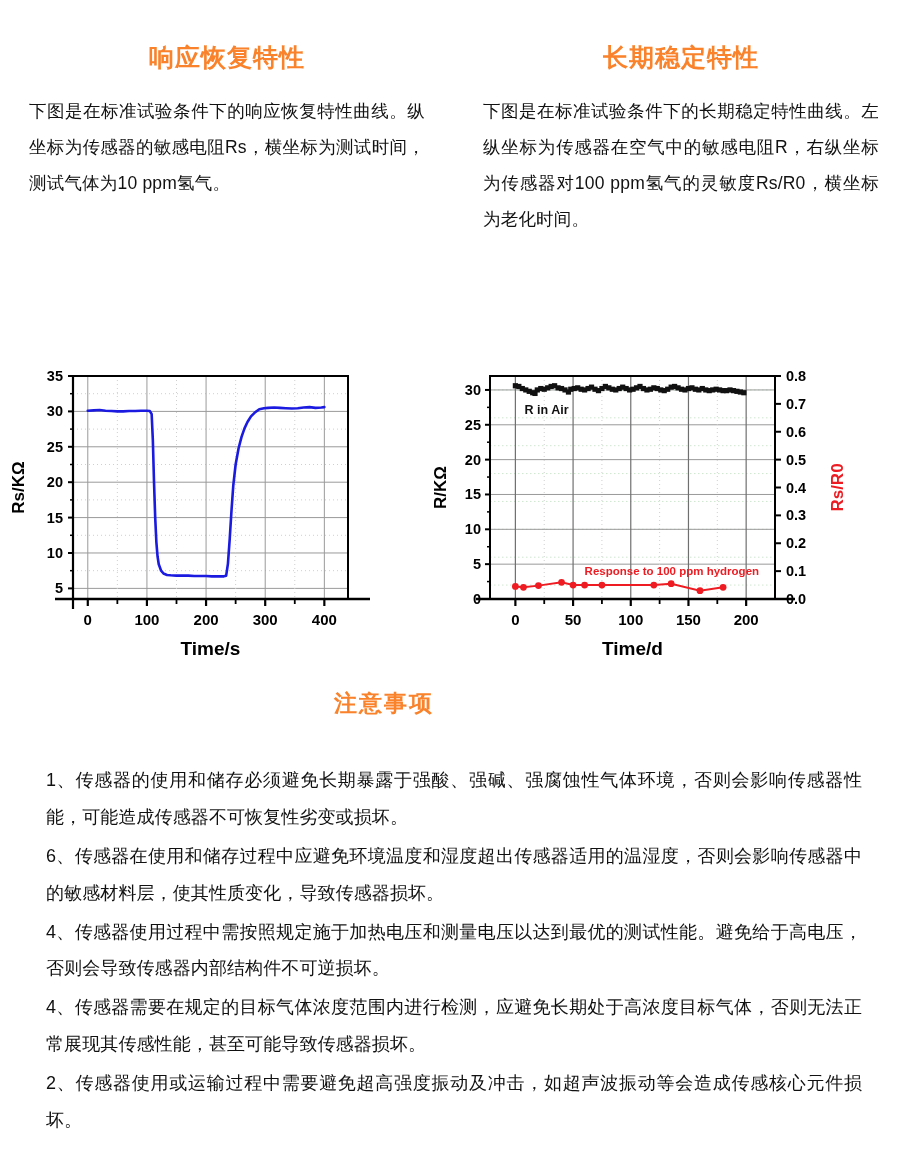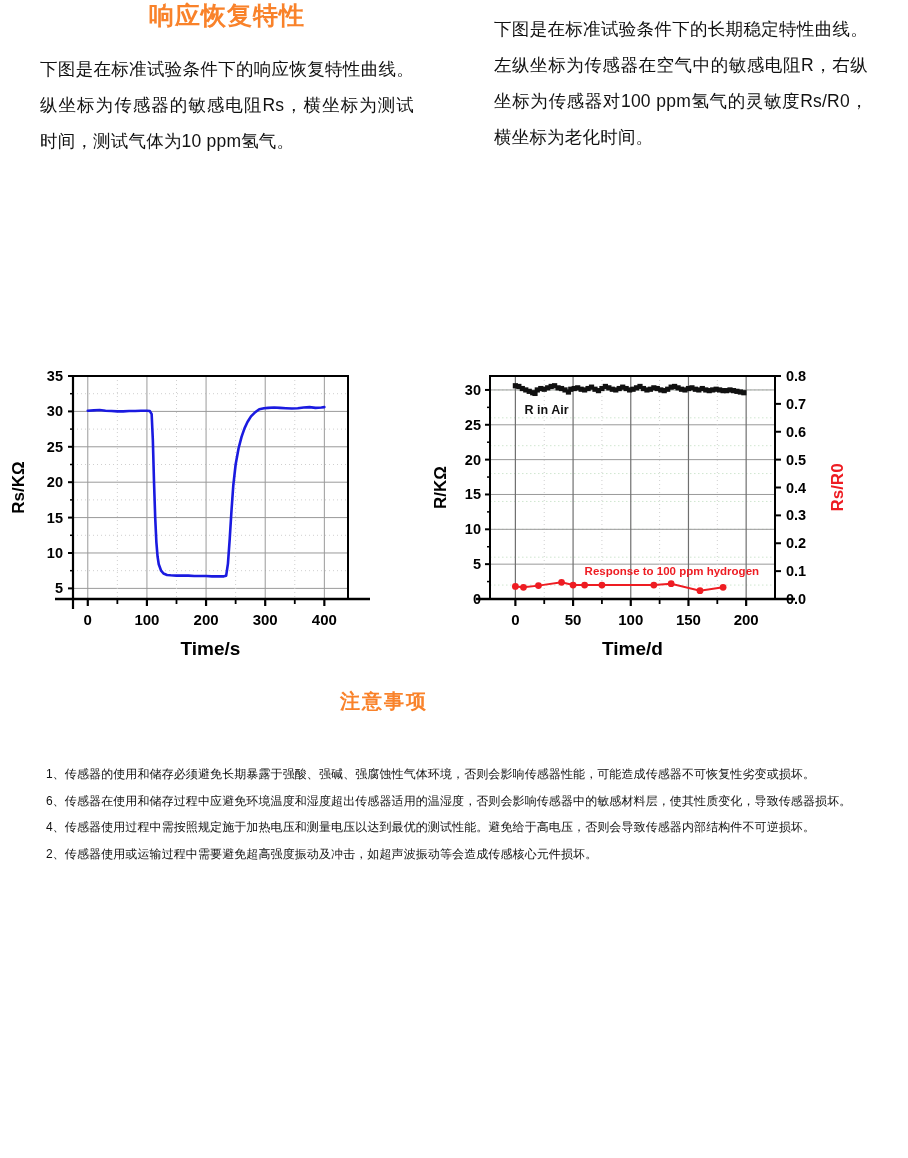--- a/index.html
+++ b/index.html
@@ -14,41 +14,42 @@
     position: relative;
     font-family: "Liberation Sans", "DejaVu Sans", sans-serif;
     color: #1a1a1a;
     overflow: hidden;
   }
 
   
   .intro-row {
     display: flex;
     width: 908px;
+    padding-top: 42px;
   }
   .intro-col {
     width: 454px;
     padding: 0 28px;
   }
   .section-title {
     text-align: center;
     color: #f9822a;
     font-size: 25px;
     font-weight: bold;
     letter-spacing: 1px;
     margin: 0 0 22px 0;
     line-height: 1.2;
   }
   .intro-para {
     font-size: 17.5px;
     line-height: 2.05;
     color: #111111;
     text-align: justify;
     text-justify: inter-ideograph;
-    margin: 12px;
+    margin: 1px;
     letter-spacing: 0.2px;
   }
 
   
   .charts-row {
     position: absolute;
     top: 355px;
     left: 0;
     width: 908px;
     height: 310px;
@@ -63,54 +64,55 @@
   svg { display: block; }
 
   
   .notice-title {
     position: absolute;
     top: 688px;
     left: 0;
     width: 768px;
     text-align: center;
     color: #f9822a;
-    font-size: 20px;
+    font-size: 23px;
     font-weight: bold;
     letter-spacing: 2px;
   }
 
   
   .notes {
     position: absolute;
     top: 762px;
     left: 0;
     width: 908px;
     padding: 0 46px;
   }
   .note-item {
-    font-size: 12px;
+    font-size: 18px;
     line-height: 2.05;
     color: #111111;
     text-align: justify;
     text-justify: inter-ideograph;
     margin: 0 0 2px 0;
     letter-spacing: 0.1px;
   }
 </style>
 </head>
 <body>
 
 <div class="intro-row">
 
   <div class="intro-col">
     <div class="section-title">响应恢复特性</div>
     <p class="intro-para">下图是在标准试验条件下的响应恢复特性曲线。纵坐标为传感器的敏感电阻Rs，横坐标为测试时间，测试气体为10 ppm氢气。</p>
   </div>
 
   <div class="intro-col">
+    <div class="section-title">长期稳定特性</div>
     <p class="intro-para">下图是在标准试验条件下的长期稳定特性曲线。左纵坐标为传感器在空气中的敏感电阻R，右纵坐标为传感器对100  ppm氢气的灵敏度Rs/R0，横坐标为老化时间。</p>
   </div>
 
 </div>
 
 <div class="charts-row">
 
   <div class="chart-block chart-left">
     <svg id="svg-chart-left" width="430" height="310" viewBox="0 0 430 310">
         <line x1="73" y1="215.6825396825397" x2="348" y2="215.6825396825397" stroke="#cfcfcf" stroke-width="1" stroke-dasharray="1 3"></line>
@@ -346,14 +348,15 @@
   </div>
 
 </div>
 
 <div class="notice-title">注意事项</div>
 
 <div class="notes">
   <p class="note-item">1、传感器的使用和储存必须避免长期暴露于强酸、强碱、强腐蚀性气体环境，否则会影响传感器性能，可能造成传感器不可恢复性劣变或损坏。</p>
   <p class="note-item">6、传感器在使用和储存过程中应避免环境温度和湿度超出传感器适用的温湿度，否则会影响传感器中的敏感材料层，使其性质变化，导致传感器损坏。</p>
   <p class="note-item">4、传感器使用过程中需按照规定施于加热电压和测量电压以达到最优的测试性能。避免给于高电压，否则会导致传感器内部结构件不可逆损坏。</p>
+  <p class="note-item">4、传感器需要在规定的目标气体浓度范围内进行检测，应避免长期处于高浓度目标气体，否则无法正常展现其传感性能，甚至可能导致传感器损坏。</p>
   <p class="note-item">2、传感器使用或运输过程中需要避免超高强度振动及冲击，如超声波振动等会造成传感核心元件损坏。</p>
 </div>
 
 </body></html>

